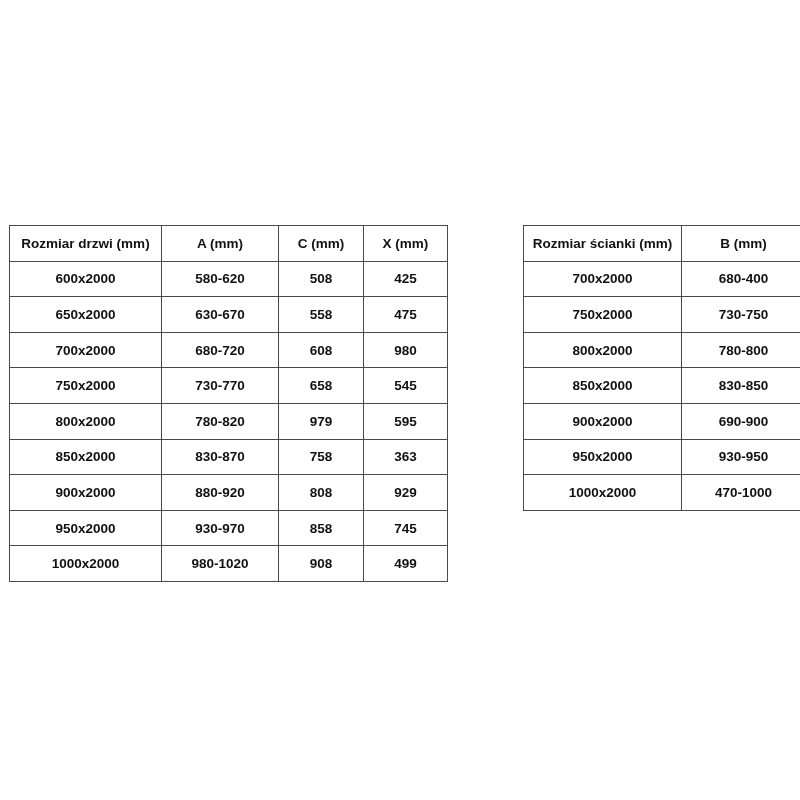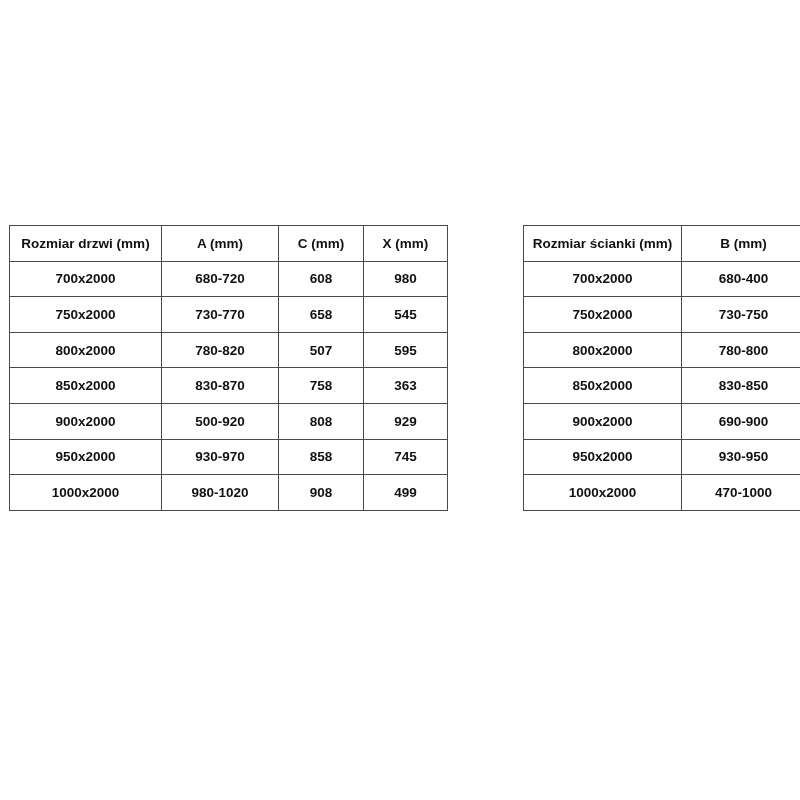--- a/index.html
+++ b/index.html
@@ -91,46 +91,58 @@
       <thead>
         <tr>
           <th>Rozmiar drzwi (mm)</th>
           <th>A (mm)</th>
           <th>C (mm)</th>
           <th>X (mm)</th>
         </tr>
       </thead>
       <tbody>
         <tr>
+          <td>600x2000</td>
+          <td>580-620</td>
+          <td>508</td>
+          <td>425</td>
+        </tr>
+        <tr>
+          <td>650x2000</td>
+          <td>630-670</td>
+          <td>558</td>
+          <td>475</td>
+        </tr>
+        <tr>
           <td>700x2000</td>
           <td>680-720</td>
           <td>608</td>
           <td>980</td>
         </tr>
         <tr>
           <td>750x2000</td>
           <td>730-770</td>
           <td>658</td>
           <td>545</td>
         </tr>
         <tr>
           <td>800x2000</td>
           <td>780-820</td>
-          <td>507</td>
+          <td>979</td>
           <td>595</td>
         </tr>
         <tr>
           <td>850x2000</td>
           <td>830-870</td>
           <td>758</td>
           <td>363</td>
         </tr>
         <tr>
           <td>900x2000</td>
-          <td>500-920</td>
+          <td>880-920</td>
           <td>808</td>
           <td>929</td>
         </tr>
         <tr>
           <td>950x2000</td>
           <td>930-970</td>
           <td>858</td>
           <td>745</td>
         </tr>
         <tr>

